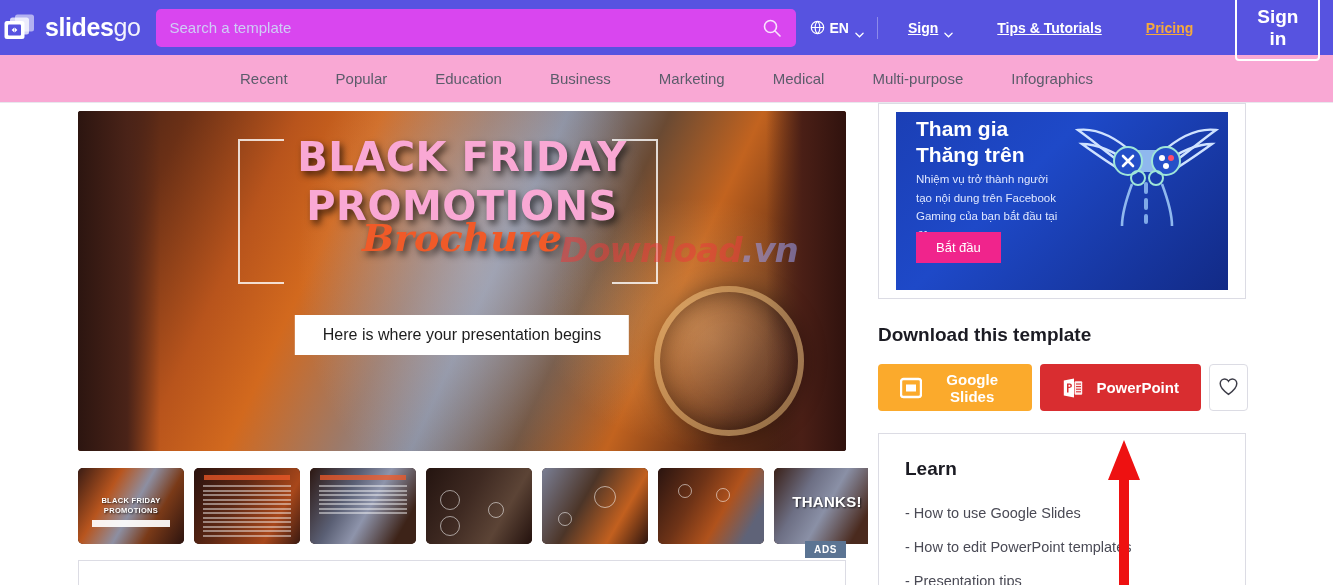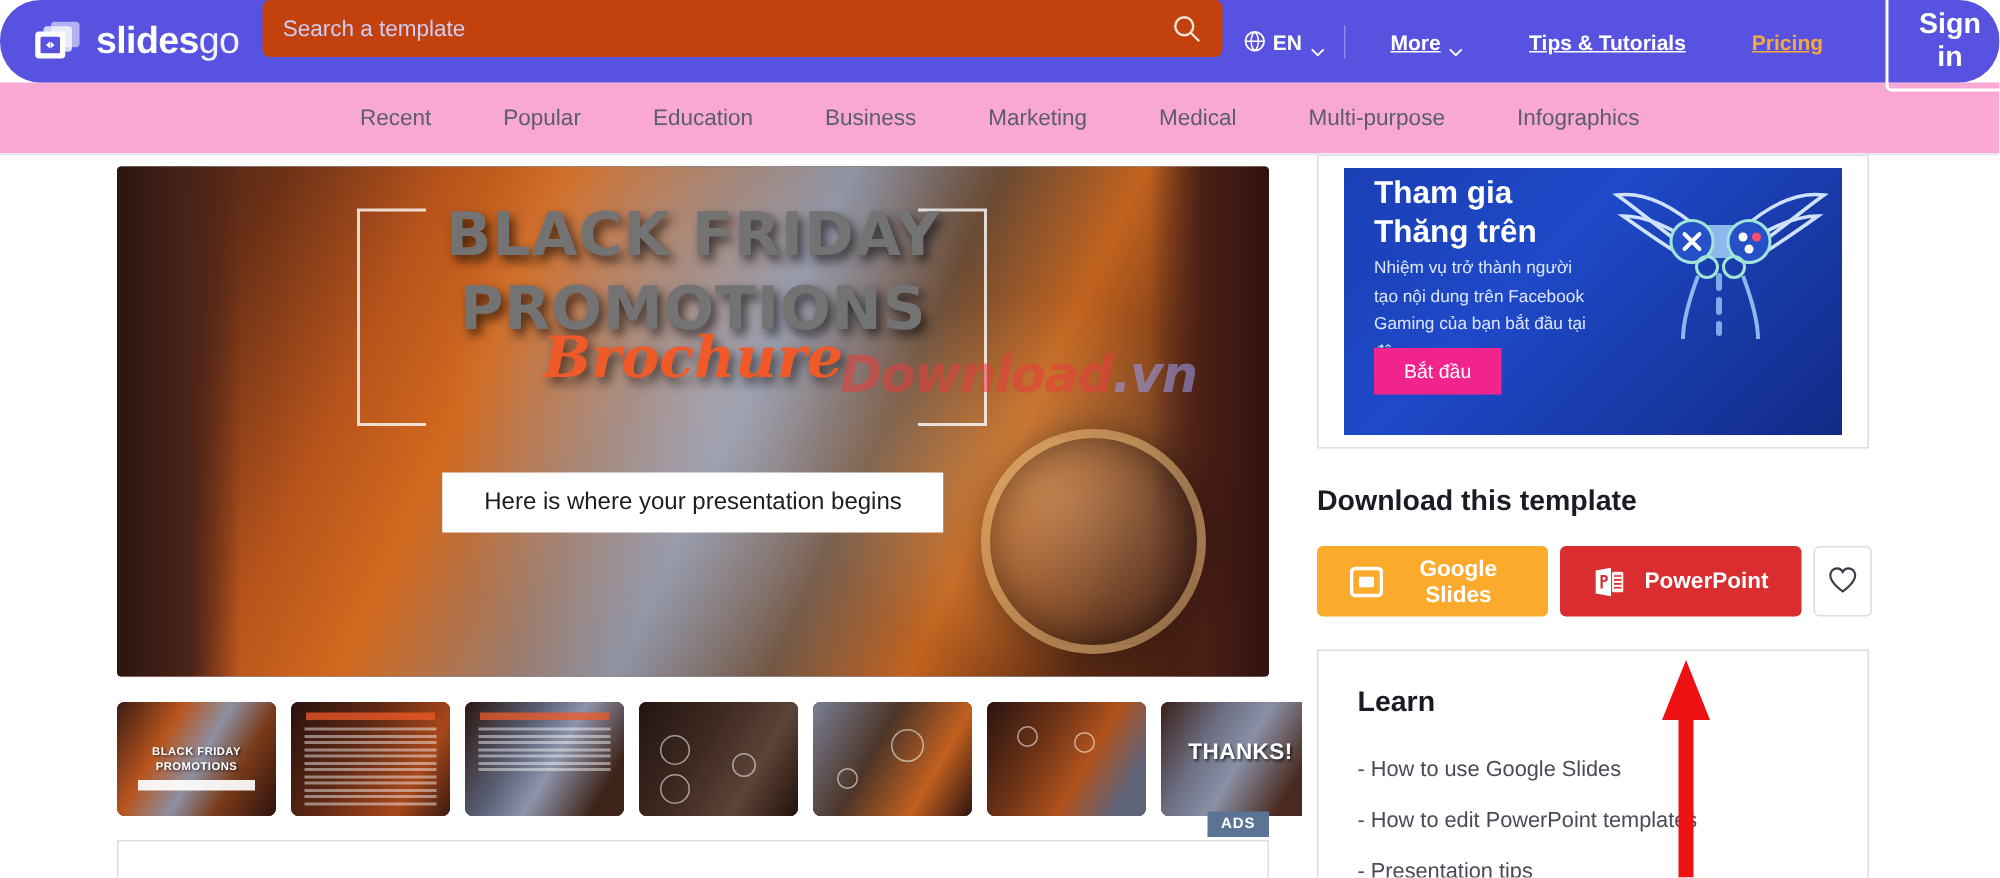--- a/index.html
+++ b/index.html
@@ -8,35 +8,35 @@
     overflow: hidden;
     background: #ffffff;
     font-family: "Liberation Sans", sans-serif;
   }
 
   
   .header {
     height: 55px;
     background: #5753e0;
     display: flex;
-    padding: 0 16px 0 22px;
+    align-items: center;
+    padding: 0 16px 0 3px;
     position: relative;
-    border-radius: 27px;
   }
   .logo-wrap { display: flex; align-items: center; gap: 8px; width: 180px; }
   .logo-mark { width: 34px; height: 30px; position: relative; flex: none; }
   .logo-text { font-size: 25px; font-weight: 700; color: #fff; letter-spacing: -0.4px; }
   .logo-text .go { font-weight: 400; opacity: .93; }
 
   .search-box {
     flex: none;
     width: 640px;
     height: 38px;
     margin-left: 15px;
-    background: #c2410c;
+    background: #d946ef;
     border-radius: 5px;
     display: flex;
     align-items: center;
     padding: 0 14px;
     position: relative;
   }
   .search-box input {
     flex: 1;
     background: transparent;
     border: none;
@@ -150,21 +150,21 @@
   .preview .bracket:after  { right:0; border-right: 2px solid rgba(255,255,255,.8); }
 
   .preview .title-block {
     position: absolute; left: 0; right: 0; top: 22px; text-align: center;
   }
   .pv-line {
     font-family: "DejaVu Sans", sans-serif;
     font-weight: 700;
     font-size: 40px;
     letter-spacing: 0.5px;
-    color: #737373;
+    color: #f9a8d4;
     line-height: 1.22;
     text-shadow: 3px 4px 7px rgba(0,0,0,.65);
   }
   .pv-script {
     font-family: "DejaVu Serif", serif;
     font-style: italic;
     font-weight: 700;
     font-size: 38px;
     color: #f05a28;
     margin-top: -16px;
@@ -376,21 +376,21 @@
       </span>
       <span>EN</span>
       <span class="caret">
         <svg viewBox="0 0 10 6" width="9" height="6">
             <path d="M1 1 L5 5 L9 1" fill="none" stroke="#fff" stroke-width="1.4" stroke-linecap="round"></path>
           </svg>
       </span>
     </div>
 
     <a class="nav-link" href="#">
-      <span>More</span>
+      <span>Sign</span>
       <span class="caret">
         <svg viewBox="0 0 10 6" width="9" height="6">
             <path d="M1 1 L5 5 L9 1" fill="none" stroke="#fff" stroke-width="1.4" stroke-linecap="round"></path>
           </svg>
       </span>
     </a>
 
     <a class="nav-link" href="#">Tips &amp; Tutorials</a>
     <a class="nav-link pricing" href="#">Pricing</a>
     <button class="signin">Sign in</button>

